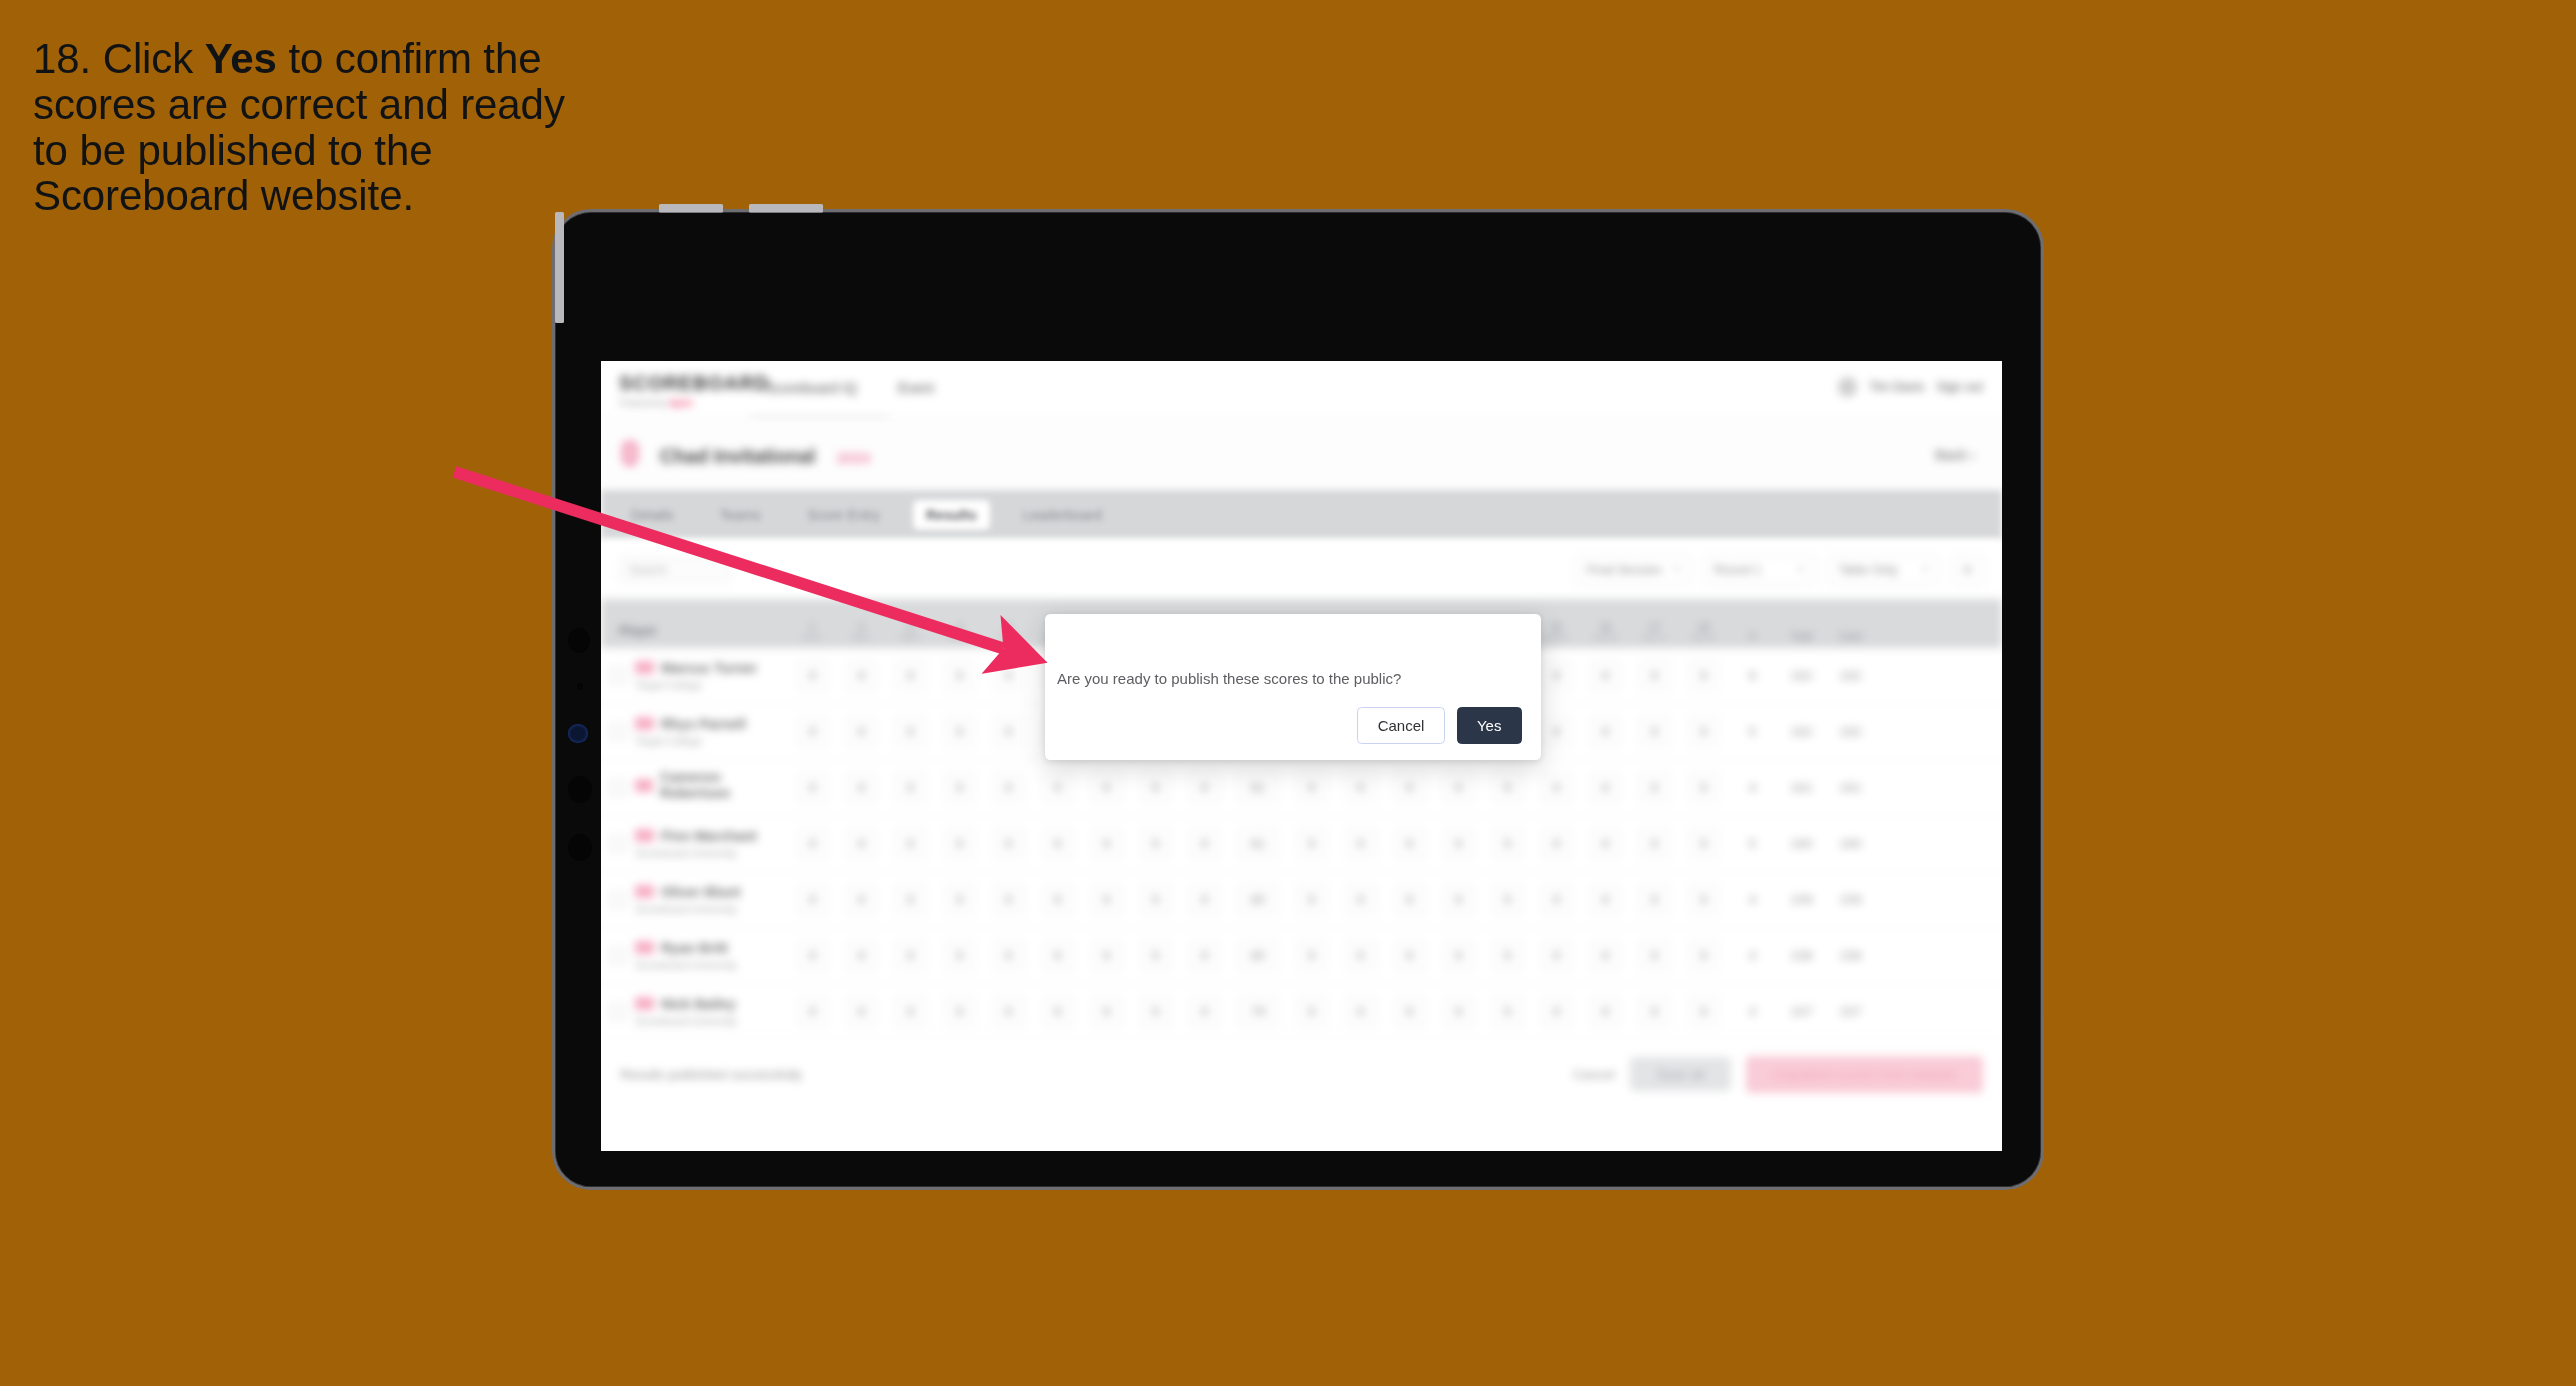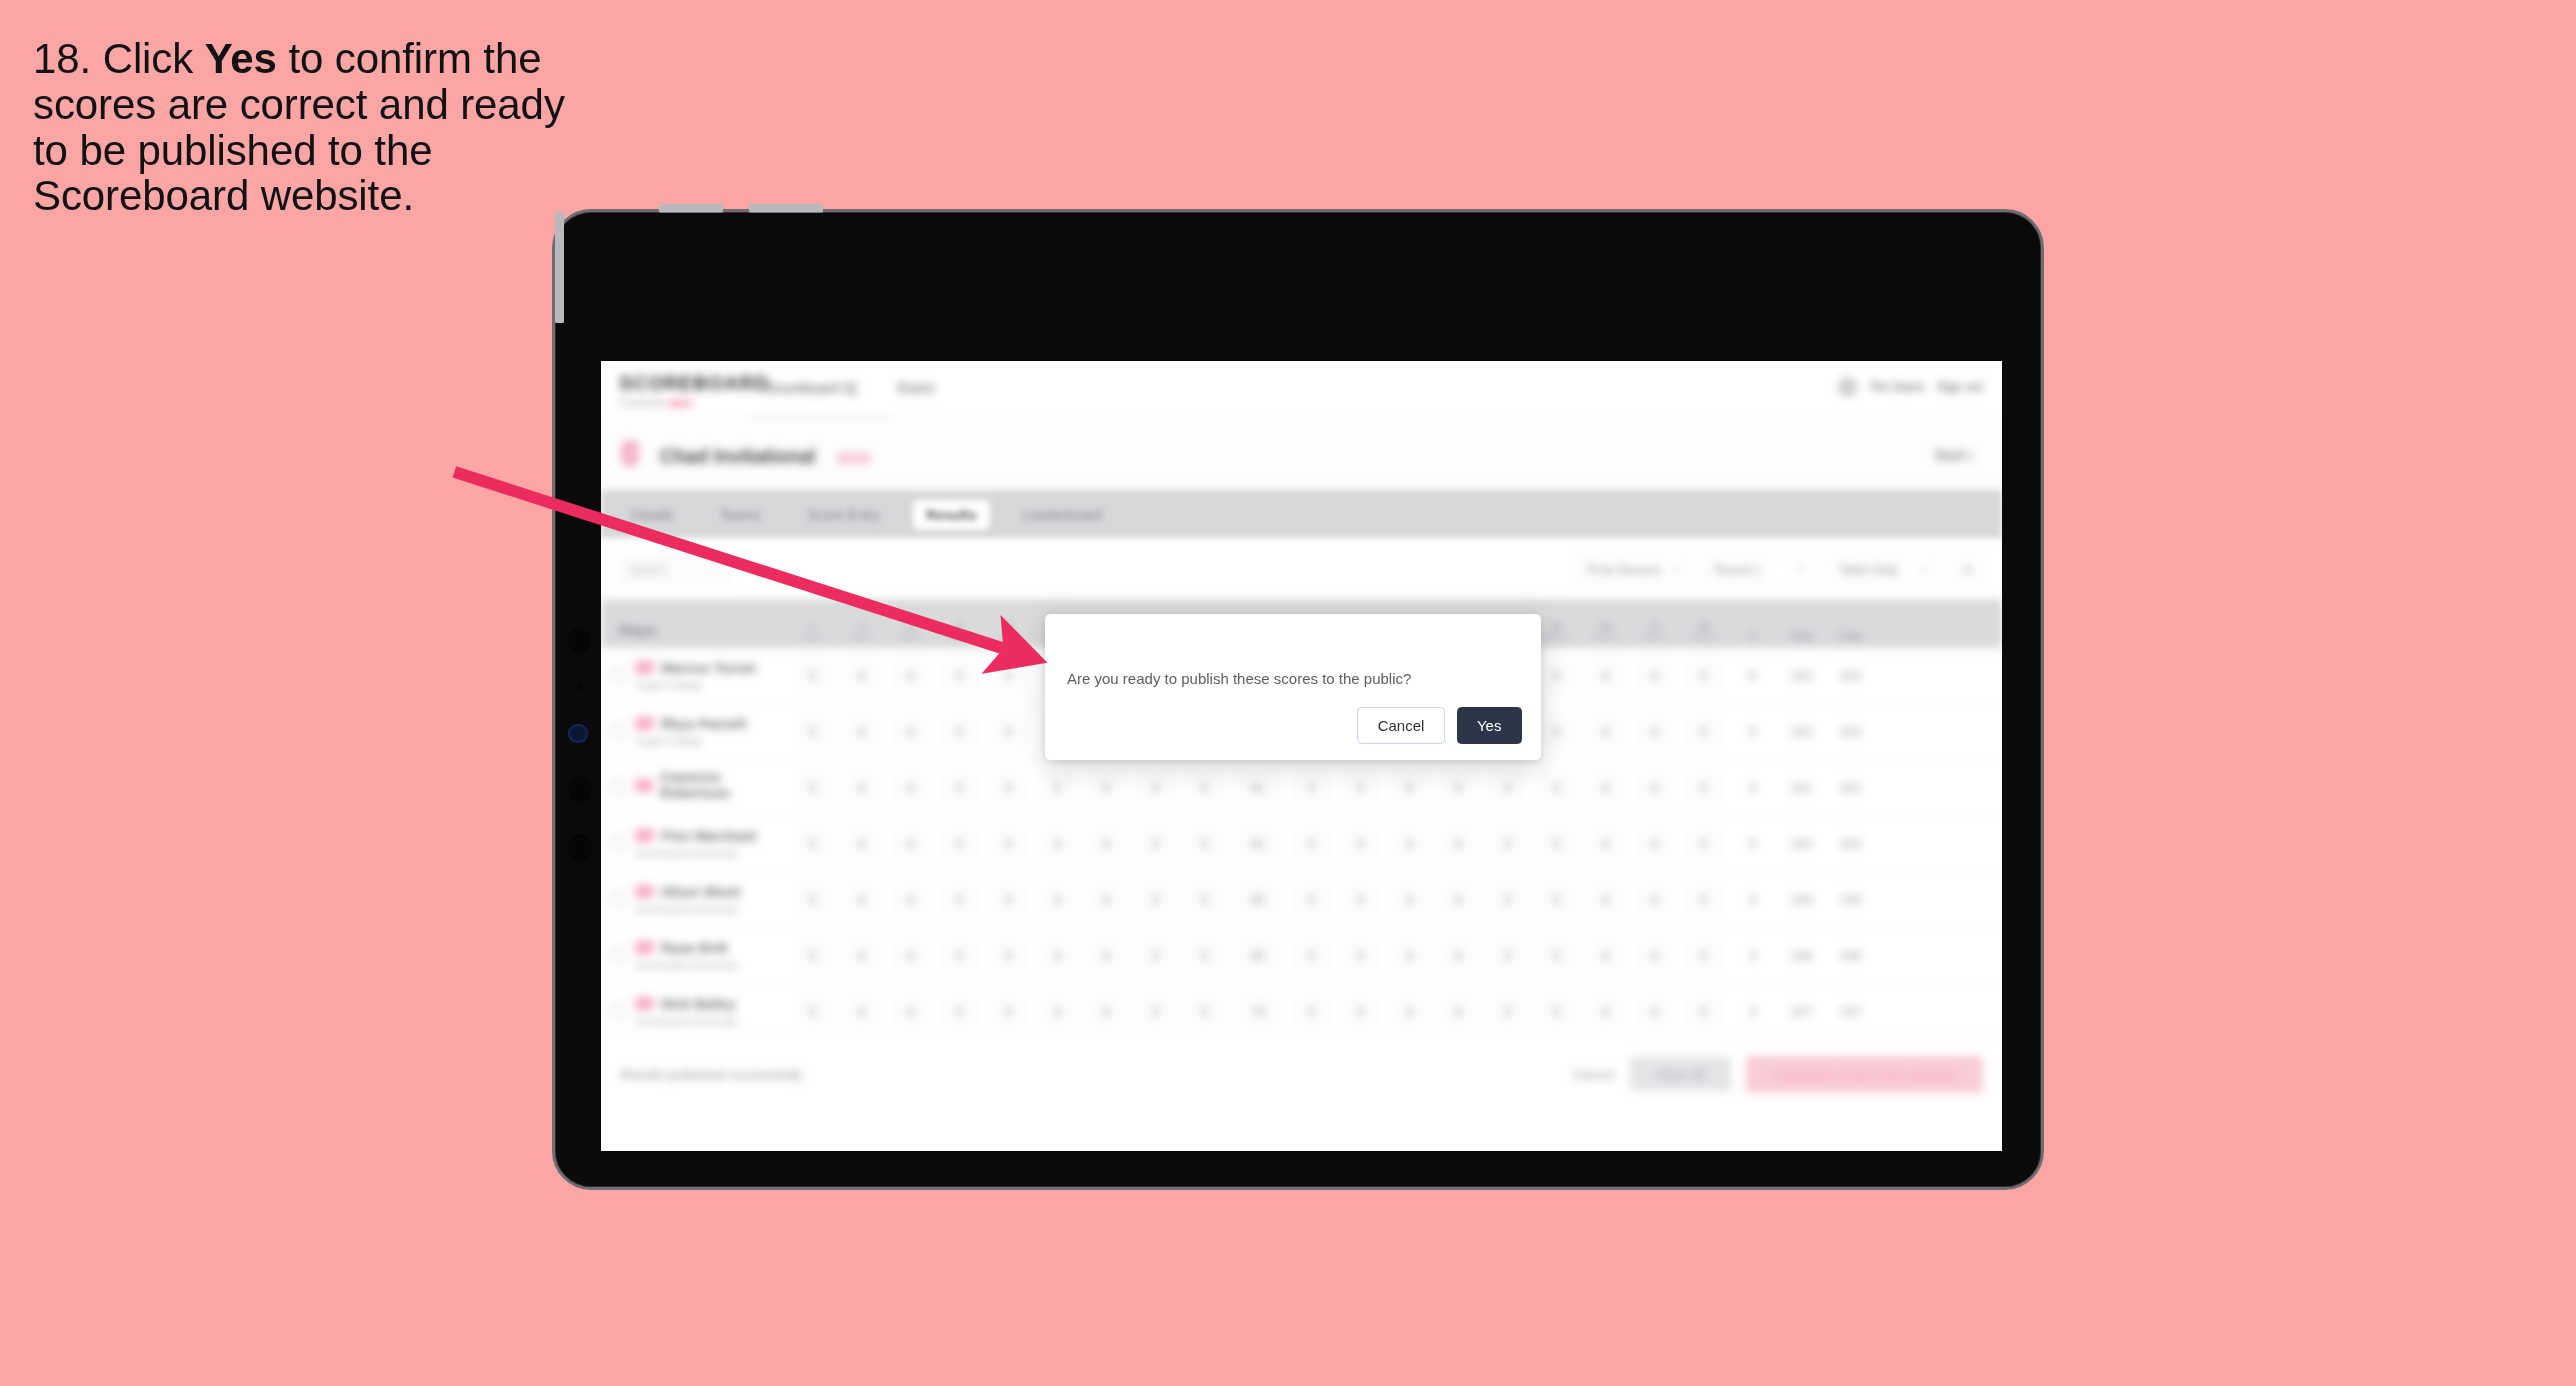--- a/index.html
+++ b/index.html
@@ -2,21 +2,21 @@
 <html style="font-size:12px"><head>
 <meta charset="utf-8">
 <style>
   * { margin:0; padding:0; box-sizing:border-box; }
   html, body {
     width:2576px; height:1386px;
     background:#ffffff;
     font-family:"Liberation Sans", sans-serif;
     overflow:hidden;
   }
-  #stage { position:relative; width:2576px; height:1386px; background:#fca5a5; }
+  #stage { position:relative; width:2576px; height:1386px; background:#a16207; }
 
   
   #instruction {
     position:absolute; left:33px; top:36px; width:534px;
     font-size:42px; line-height:1.09; color:#111214;
     font-family:"Liberation Sans", sans-serif;
     letter-spacing:-0.1px;
   }
   #instruction b { font-weight:700; }
 
@@ -173,21 +173,21 @@
   #modal-head { position:relative; height:43px; }
   #modal-title { position:absolute; left:22px; top:14px;
                  font-size:18.6px; color:#2f3033; }
   #modal-close { position:absolute; right:19.3px; top:10.4px;
                  width:25px; height:25px; display:flex;
                  align-items:center; justify-content:center;
                  font-size:21.5px; color:#6d6e72; line-height:1;
                  font-family:"Liberation Sans", sans-serif; }
   #modal-rule { position:absolute; left:22px; right:61px; top:42px;
                 height:0.7px; background:#ececec; }
-  #modal-body { position:absolute; left:22px; top:56px;
+  #modal-body { position:absolute; left:12px; top:56px;
                 font-size:15px; color:#5d5e62; }
   #modal-actions { position:absolute; right:19.3px; bottom:16.3px;
                    display:flex; align-items:center; gap:12px; }
   #btn-cancel { height:37px; padding:0 19.3px; border-radius:4.5px;
                 background:#ffffff; border:0.7px solid #c8d4ef;
                 color:#303236; font-size:15px;
                 display:flex; align-items:center;margin-left:20px; }
   #btn-yes { height:37px; padding:0 19.3px; border-radius:4.5px;
              background:#2b3649; border:0.7px solid #2b3649;
              color:#ffffff; font-size:15px;

